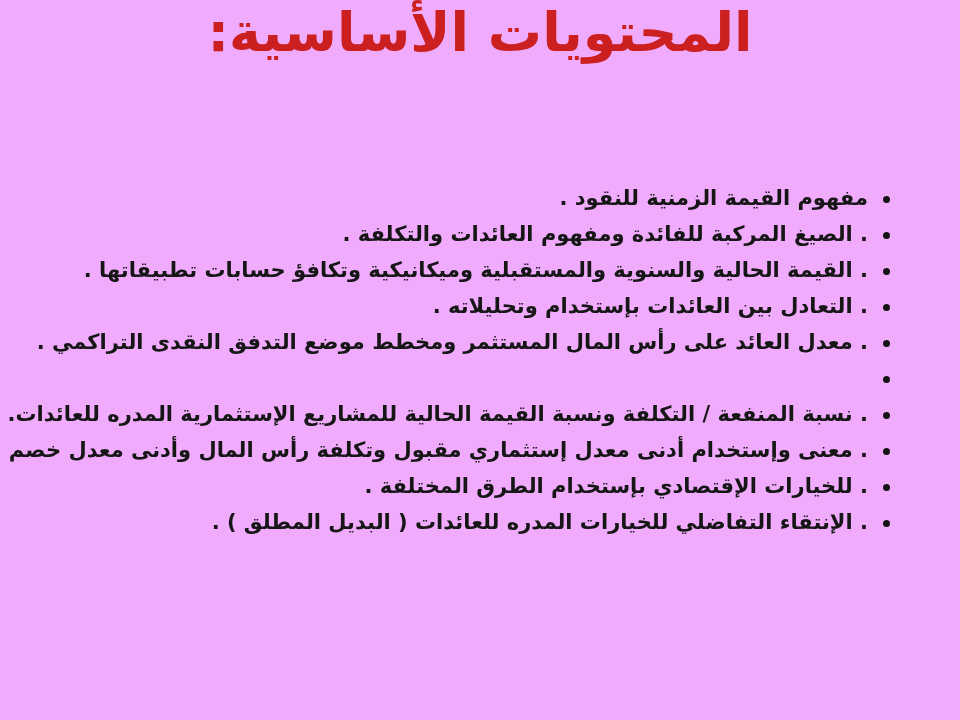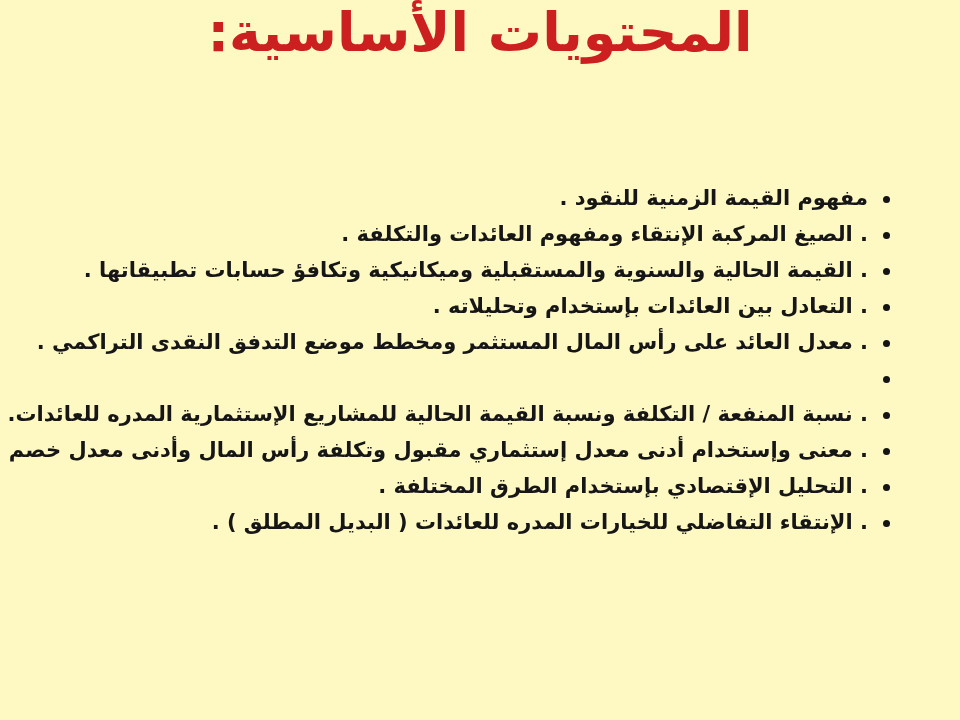--- a/index.html
+++ b/index.html
@@ -10,21 +10,21 @@
     width: 960px;
     height: 720px;
     background: #ffffff;
     font-family: "DejaVu Sans", sans-serif;
     overflow: hidden;
   }
   .slide {
     position: relative;
     width: 960px;
     height: 720px;
-    background: #fef9c3;
+    background: #f0abfc;
   }
   .slide-title {
     position: absolute;
     top: -10px;
     left: 0;
     right: 0;
     text-align: center;
     direction: rtl;
     font-size: 54px;
     font-weight: bold;
@@ -73,21 +73,21 @@
 
   <div class="bullet-list">
 
     <div class="bullet-row">
       <span class="bullet-dot"></span>
       <span class="bullet-text" style="color: rgb(22, 22, 22);">مفهوم القيمة الزمنية للنقود .</span>
     </div>
 
     <div class="bullet-row">
       <span class="bullet-dot"></span>
-      <span class="bullet-text" style="color: rgb(22, 22, 22);">. الصيغ المركبة الإنتقاء ومفهوم العائدات والتكلفة .</span>
+      <span class="bullet-text" style="color: rgb(22, 22, 22);">. الصيغ المركبة للفائدة ومفهوم العائدات والتكلفة .</span>
     </div>
 
     <div class="bullet-row">
       <span class="bullet-dot"></span>
       <span class="bullet-text" style="color: rgb(22, 22, 22);">. القيمة الحالية والسنوية والمستقبلية وميكانيكية وتكافؤ حسابات تطبيقاتها .</span>
     </div>
 
     <div class="bullet-row">
       <span class="bullet-dot"></span>
       <span class="bullet-text" style="color: rgb(22, 22, 22);">. التعادل بين العائدات بإستخدام وتحليلاته .</span>
@@ -108,21 +108,21 @@
       <span class="bullet-text" style="color: rgb(22, 22, 22);">. نسبة المنفعة / التكلفة ونسبة القيمة الحالية للمشاريع الإستثمارية المدره للعائدات.</span>
     </div>
 
     <div class="bullet-row">
       <span class="bullet-dot"></span>
       <span class="bullet-text" style="color: rgb(22, 22, 22);">. معنى وإستخدام أدنى معدل إستثماري مقبول وتكلفة رأس المال وأدنى معدل خصم .</span>
     </div>
 
     <div class="bullet-row">
       <span class="bullet-dot"></span>
-      <span class="bullet-text" style="color: rgb(22, 22, 22);">. التحليل الإقتصادي بإستخدام الطرق المختلفة .</span>
+      <span class="bullet-text" style="color: rgb(22, 22, 22);">. للخيارات الإقتصادي بإستخدام الطرق المختلفة .</span>
     </div>
 
     <div class="bullet-row">
       <span class="bullet-dot"></span>
       <span class="bullet-text" style="color: rgb(22, 22, 22);">. الإنتقاء التفاضلي للخيارات المدره للعائدات ( البديل المطلق ) .</span>
     </div>
 
   </div>
 </div>
 

